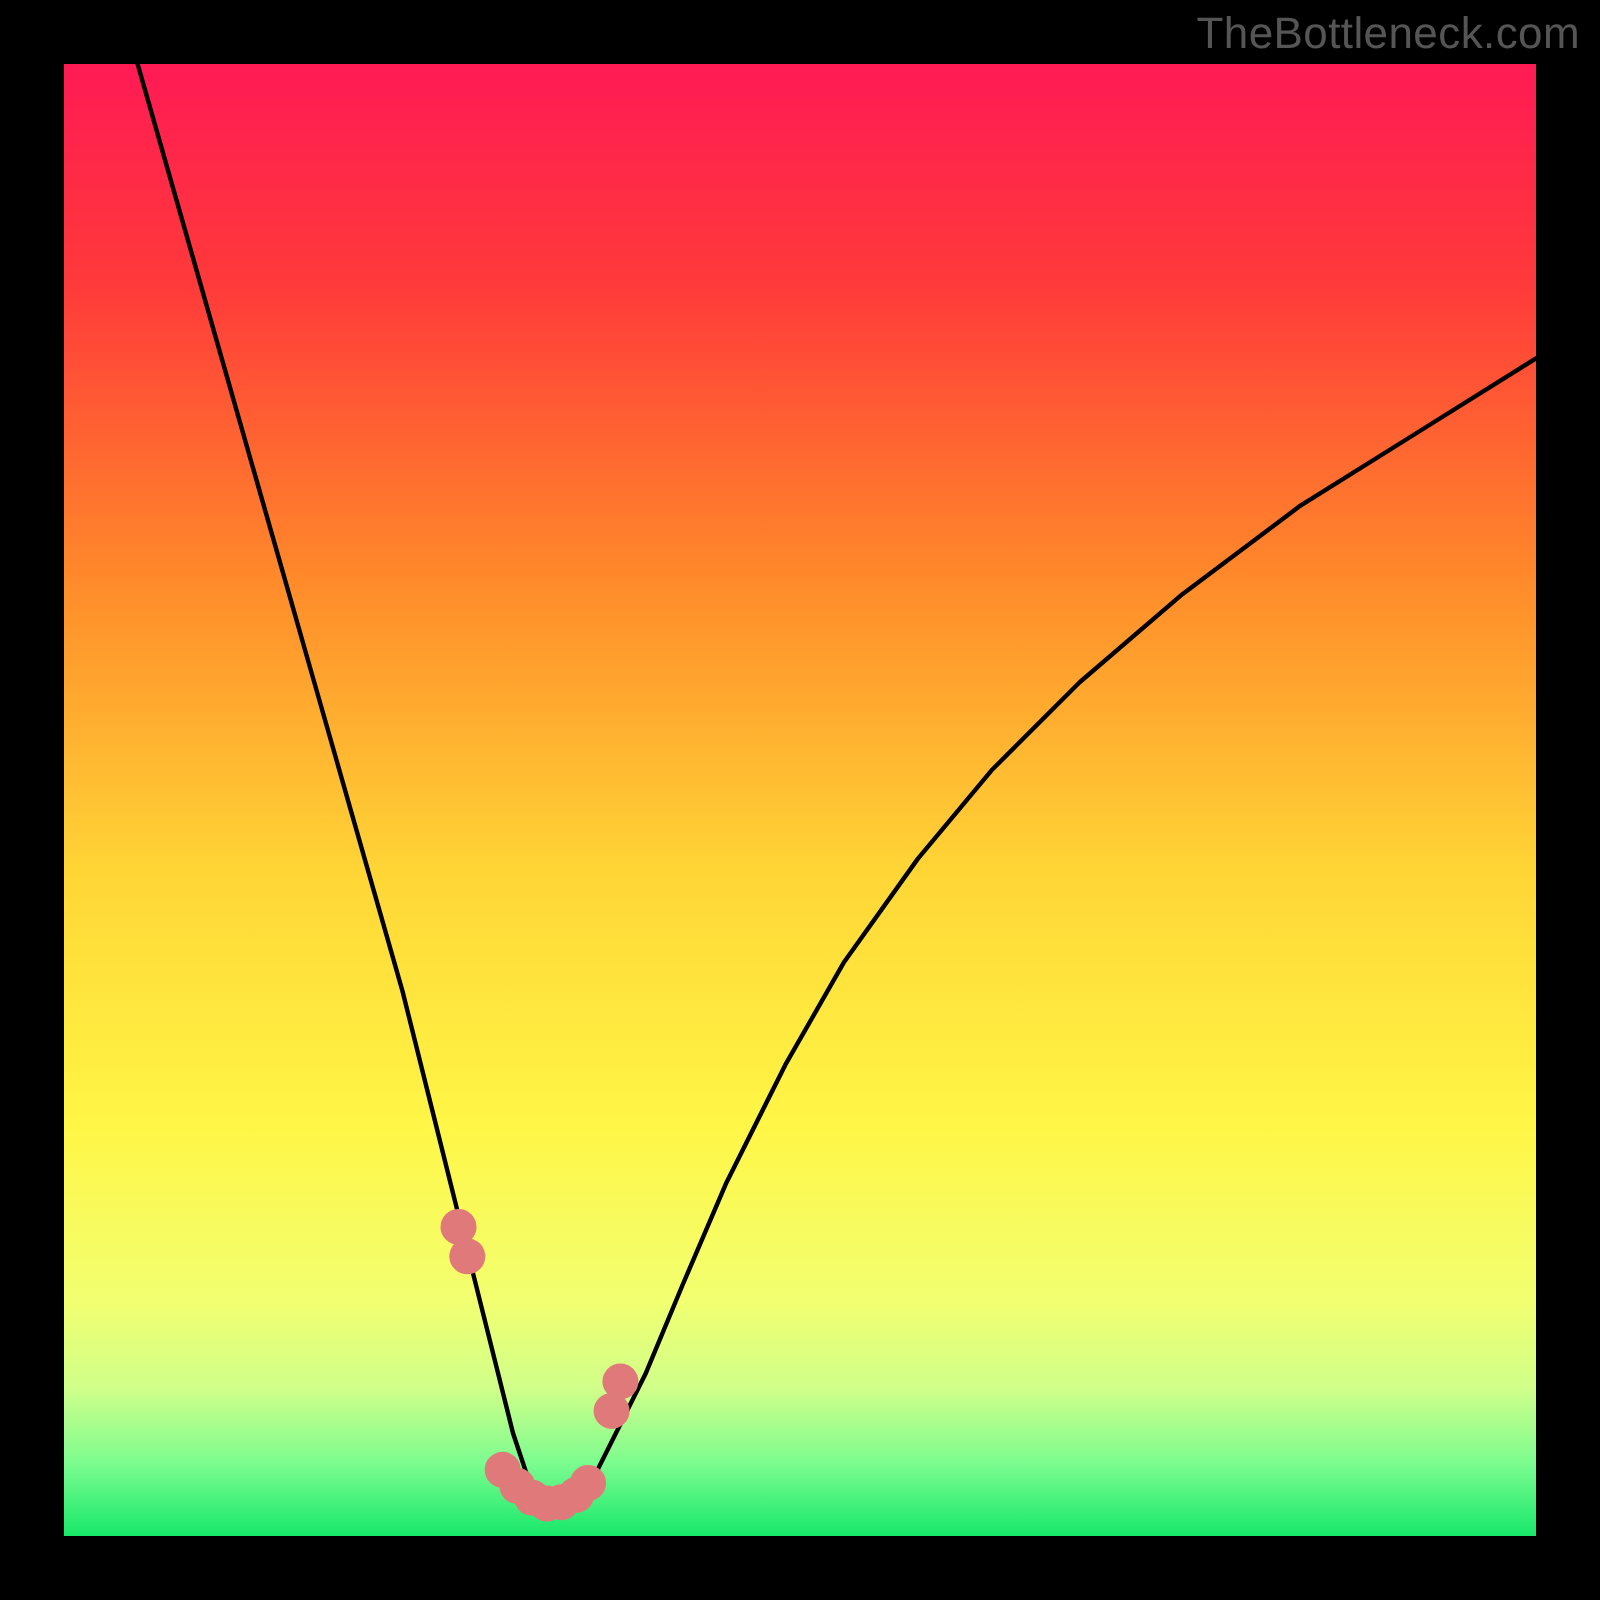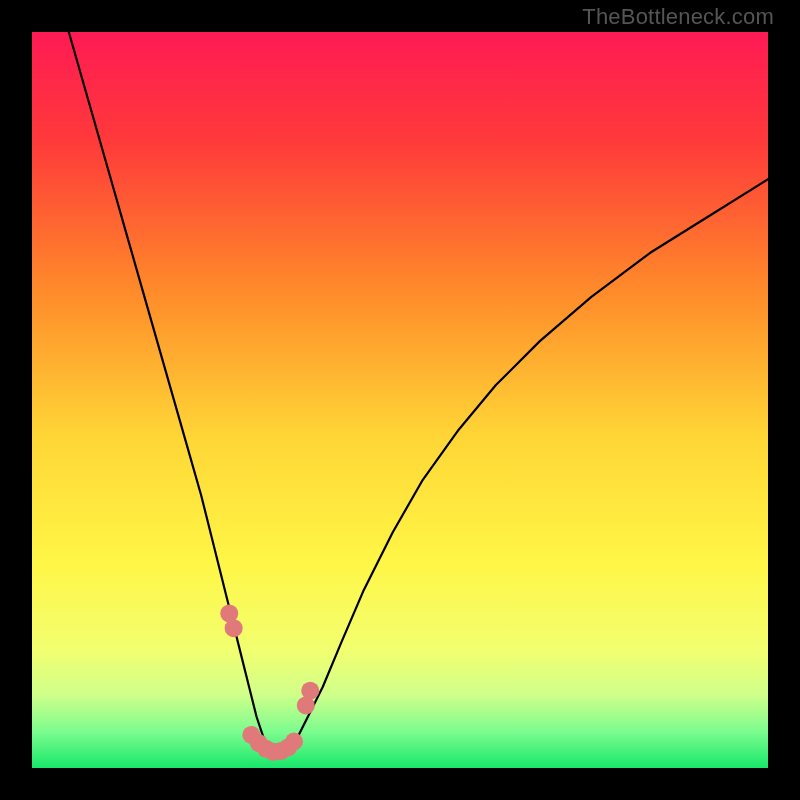--- a/index.html
+++ b/index.html
@@ -11,21 +11,21 @@
   }
   .container {
     position: relative;
     width: 800px;
     height: 800px;
     background: #000;
   }
   .watermark {
     position: absolute;
     top: 4px;
-    right: 26px;
+    right: 10px;
     font-family: Arial, Helvetica, sans-serif;
     font-size: 22px;
     color: #555;
     user-select: none;
     letter-spacing: 0.2px;
   }
   .plot-area {
     position: absolute;
     left: 32px;
     top: 32px;

